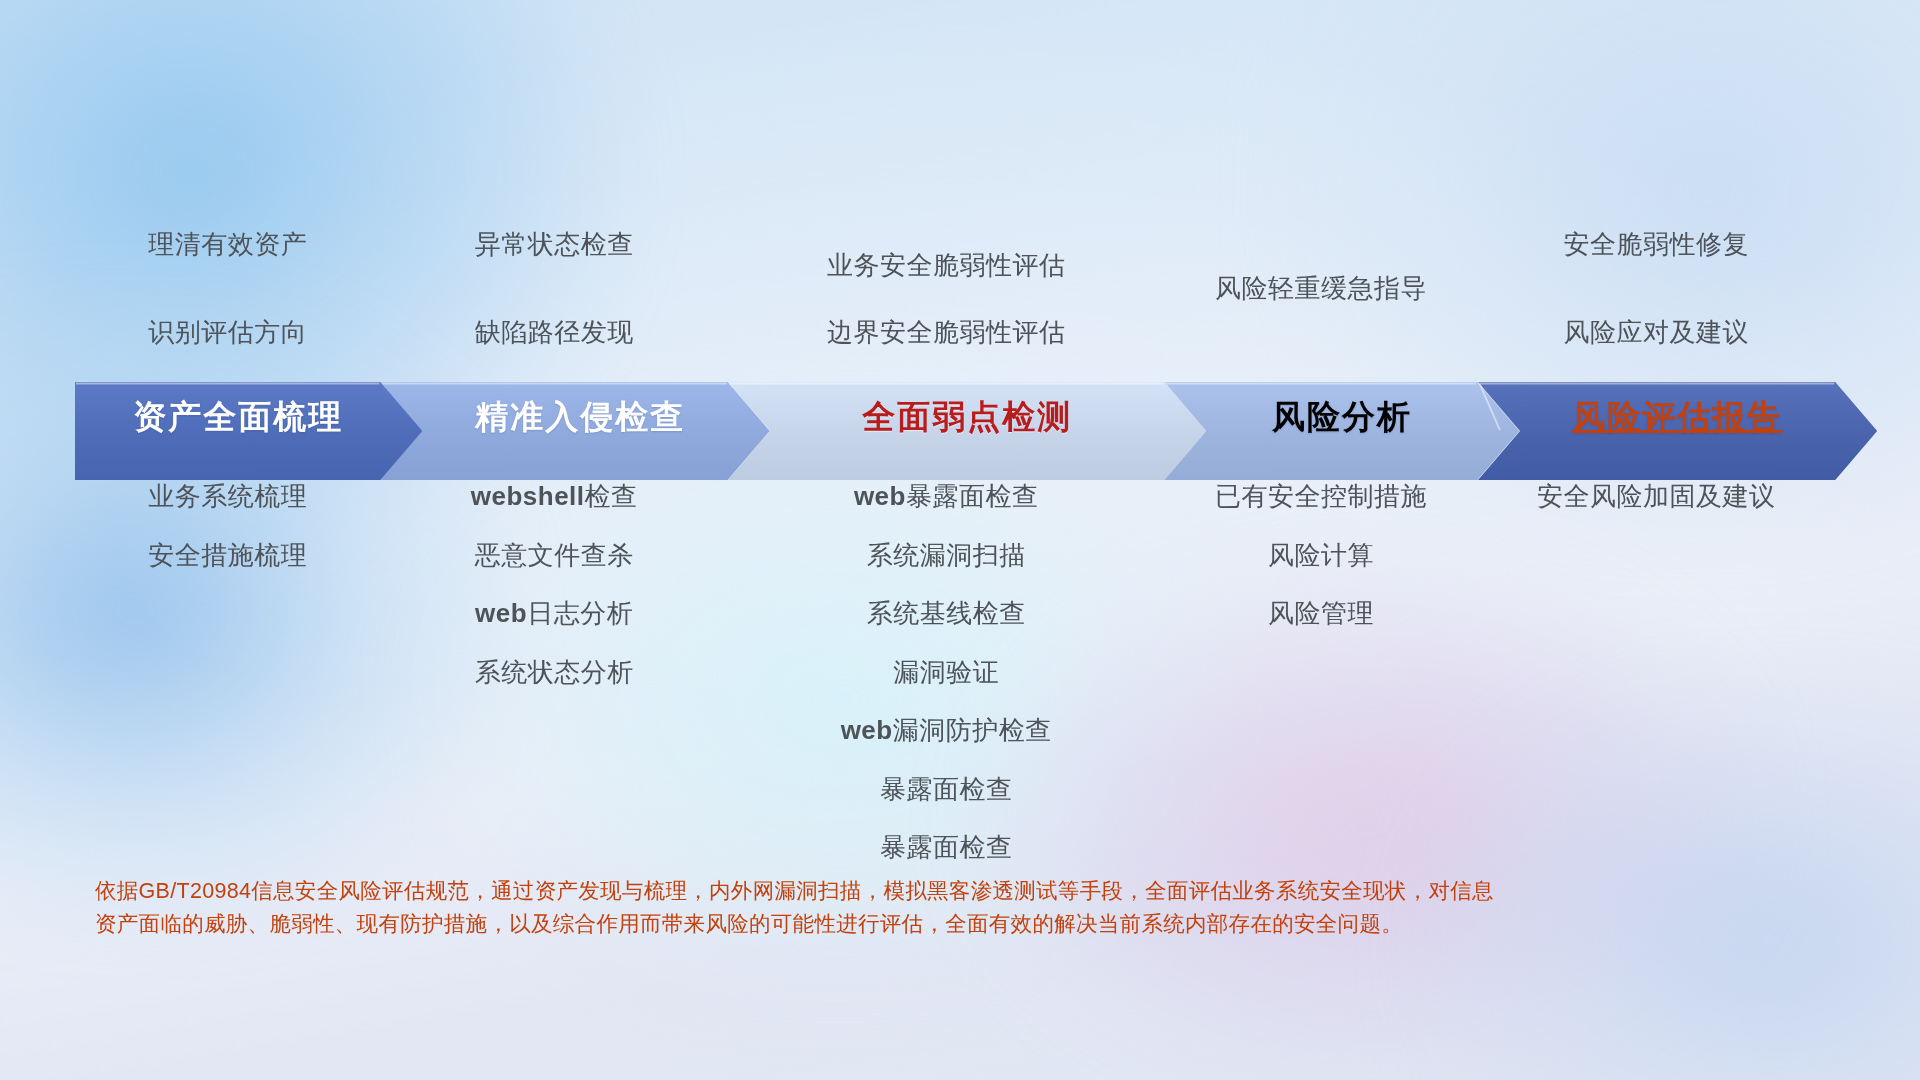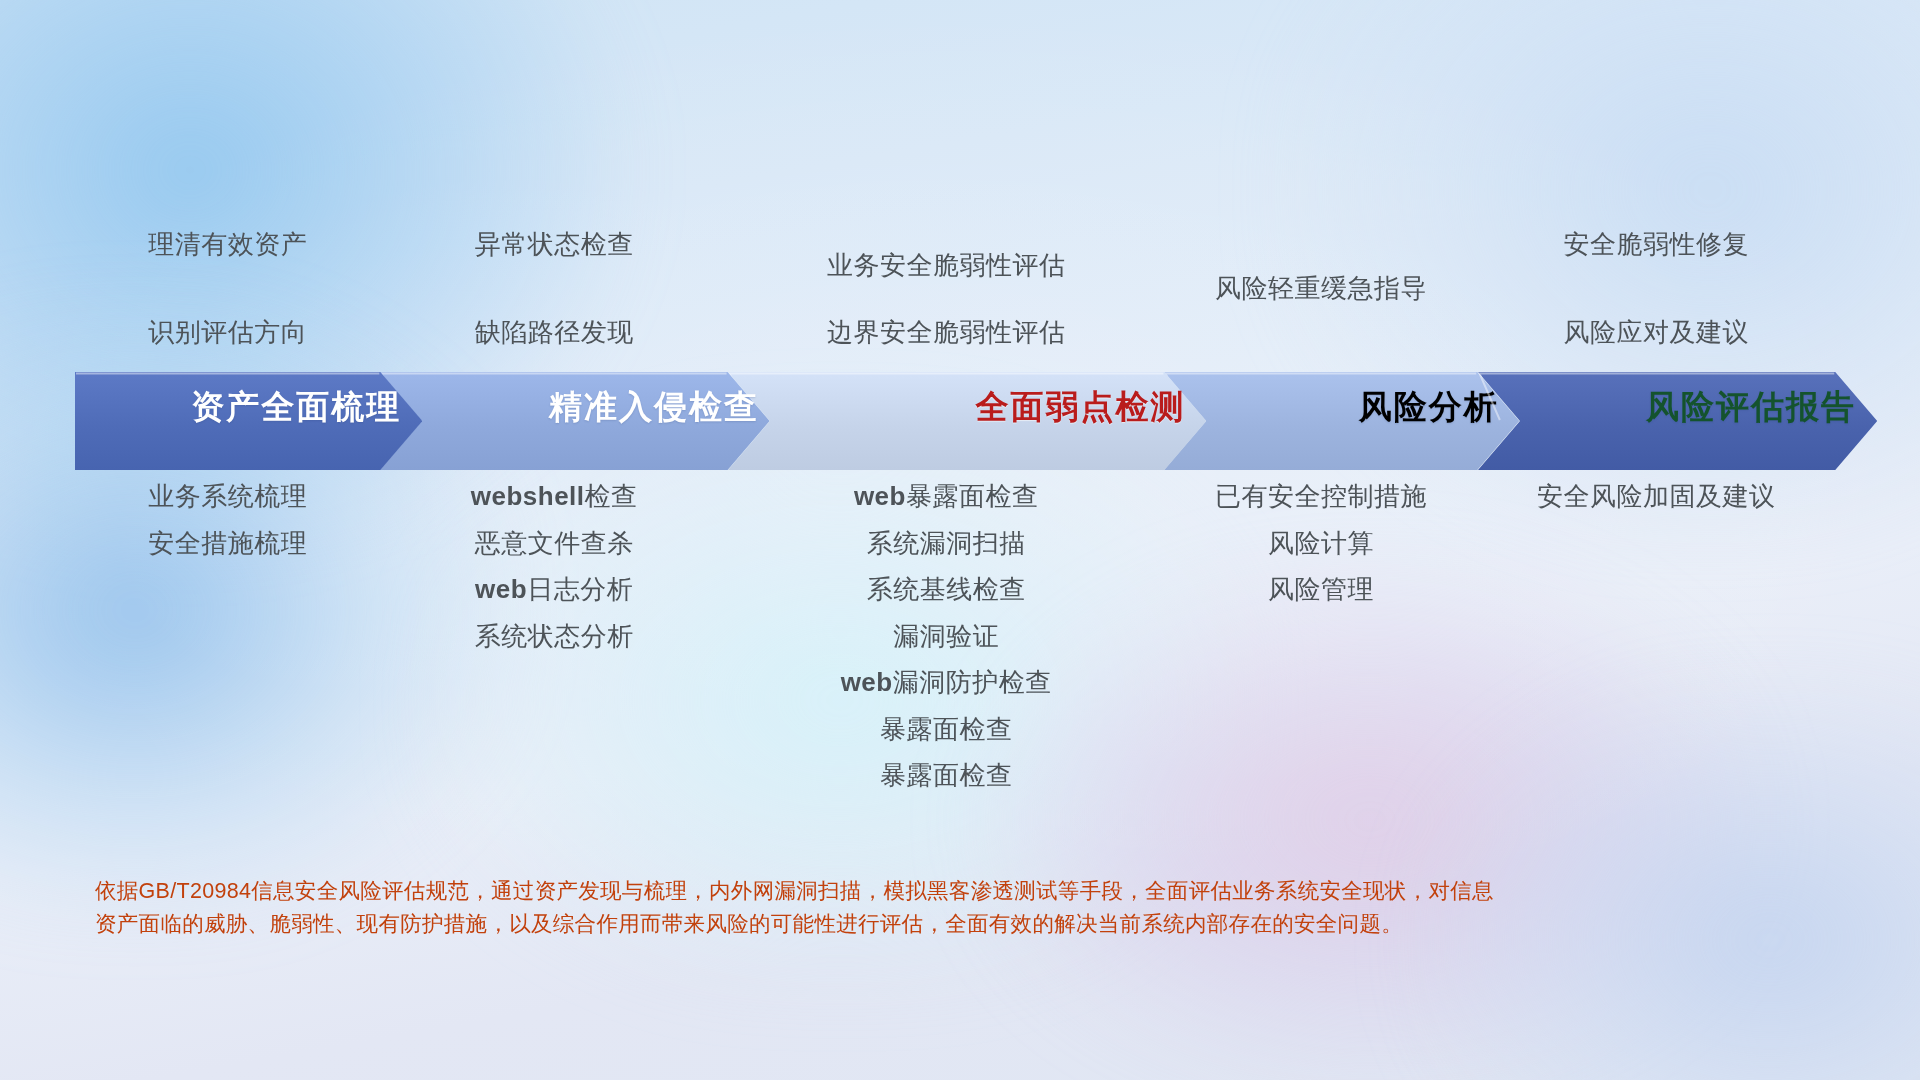--- a/index.html
+++ b/index.html
@@ -104,25 +104,25 @@
   
   #chevron-band {
     position: absolute;
     left: 75px;
     top: 368px;
     width: 1760px;
     height: 98px;
   }
   .chev {
     position: absolute;
-    top: 4px;
+    top: 14px;
     height: 70px;
     display: flex;
     align-items: center;
-    justify-content: flex-end;
+    justify-content: center;
   }
   .chev-label {
     position: relative;
     z-index: 3;
     font-size: 33px;
     font-weight: bold;
     letter-spacing: 2px;
     white-space: nowrap;
     text-shadow: 0 1px 2px rgba(40,60,110,0.18);
   }
@@ -136,21 +136,21 @@
     left: 75px;
     top: 480px;
     width: 1780px;
     height: 330px;
     display: flex;
   }
   .bot-col {
     display: flex;
     flex-direction: column;
     align-items: center;
-    gap: 14px;
+    gap: 26px;
   }
   .bot-col .line {
     font-size: 26px;
     color: #4d5358;
     letter-spacing: 0.5px;
     white-space: nowrap;
     line-height: 1.25;
   }
   .bot-col .line b {
     font-weight: bold;
@@ -267,21 +267,21 @@
           <defs>
             <linearGradient id="g4" x1="0" y1="0" x2="0" y2="1">
               <stop offset="0%" stop-color="#5871bb"></stop>
               <stop offset="55%" stop-color="#4a63ad"></stop>
               <stop offset="100%" stop-color="#425ba5"></stop>
             </linearGradient>
           </defs>
           <path d="M0,0 L357.28000000000003,0 L399.28000000000003,49 L357.28000000000003,98 L0,98 L42,49 Z" fill="url(#g4)"></path>
           <path d="M21.84,48 L1.5,1.5 L356.28000000000003,1.5" fill="none" stroke="rgba(255,255,255,0.45)" stroke-width="2"></path>
         </svg>
-        <span class="chev-label" style="color: #14532d; margin-left: 21px; margin-right: 21px;">风险评估报告</span>
+        <span class="chev-label" style="color: #c2410c; margin-left: 21px; margin-right: 21px; text-decoration: underline;">风险评估报告</span>
       </div>
     </div>
 
   <div class="bottom-row" id="bottom-row">
       <div class="bot-col" style="width: 305.36px;">
         <div class="line">业务系统梳理</div>
         <div class="line">安全措施梳理</div>
       </div>
       <div class="bot-col" style="width: 347.6px;">
         <div class="line"><b>webshell</b><span>检查</span></div>

